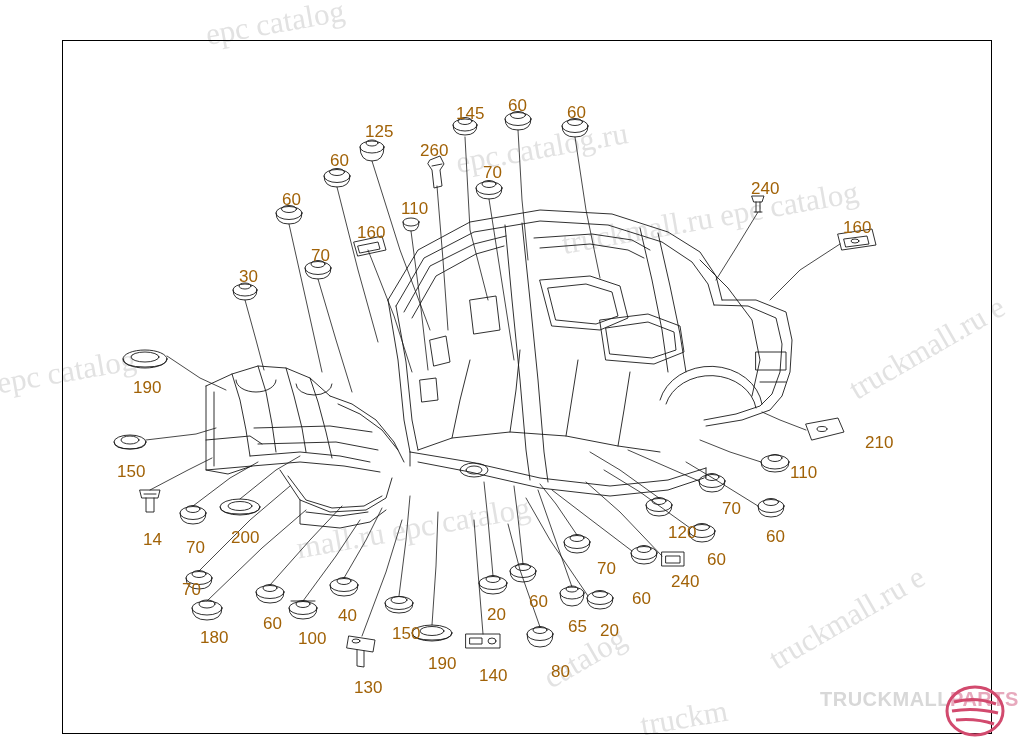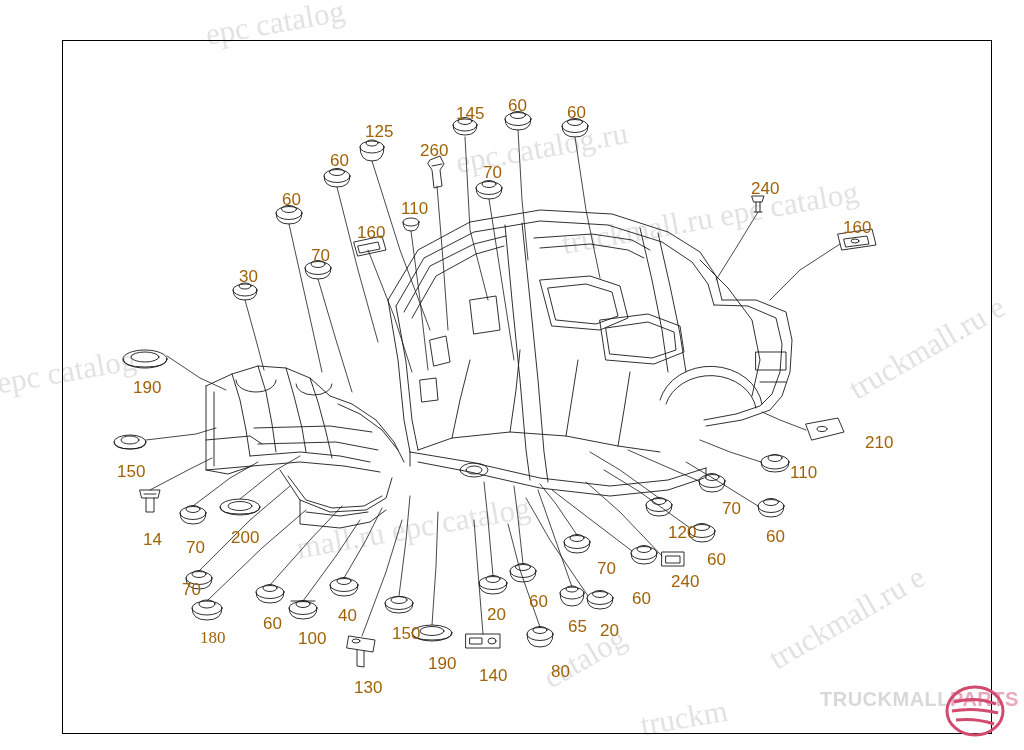--- a/index.html
+++ b/index.html
@@ -498,21 +498,21 @@
       <div class="lbl" style="left: 186px; top: 539px;">70</div>
       <div class="lbl" style="left: 231px; top: 529px;">200</div>
       <div class="lbl" style="left: 707px; top: 551px;">60</div>
       <div class="lbl" style="left: 671px; top: 573px;">240</div>
       <div class="lbl" style="left: 597px; top: 560px;">70</div>
       <div class="lbl" style="left: 632px; top: 590px;">60</div>
       <div class="lbl" style="left: 182px; top: 581px;">70</div>
       <div class="lbl" style="left: 263px; top: 615px;">60</div>
       <div class="lbl" style="left: 298px; top: 630px;">100</div>
       <div class="lbl" style="left: 338px; top: 607px;">40</div>
-      <div class="lbl" style="left: 200px; top: 629px; font-family: Liberation Serif, serif;">180</div>
+      <div class="lbl" style="left: 200px; top: 629px;">180</div>
       <div class="lbl" style="left: 392px; top: 625px;">150</div>
       <div class="lbl" style="left: 487px; top: 606px;">20</div>
       <div class="lbl" style="left: 529px; top: 593px;">60</div>
       <div class="lbl" style="left: 568px; top: 618px;">65</div>
       <div class="lbl" style="left: 600px; top: 622px;">20</div>
       <div class="lbl" style="left: 354px; top: 679px;">130</div>
       <div class="lbl" style="left: 428px; top: 655px;">190</div>
       <div class="lbl" style="left: 479px; top: 667px; text-align: center;">140</div>
       <div class="lbl" style="left: 551px; top: 663px;">80</div>
     </div>

